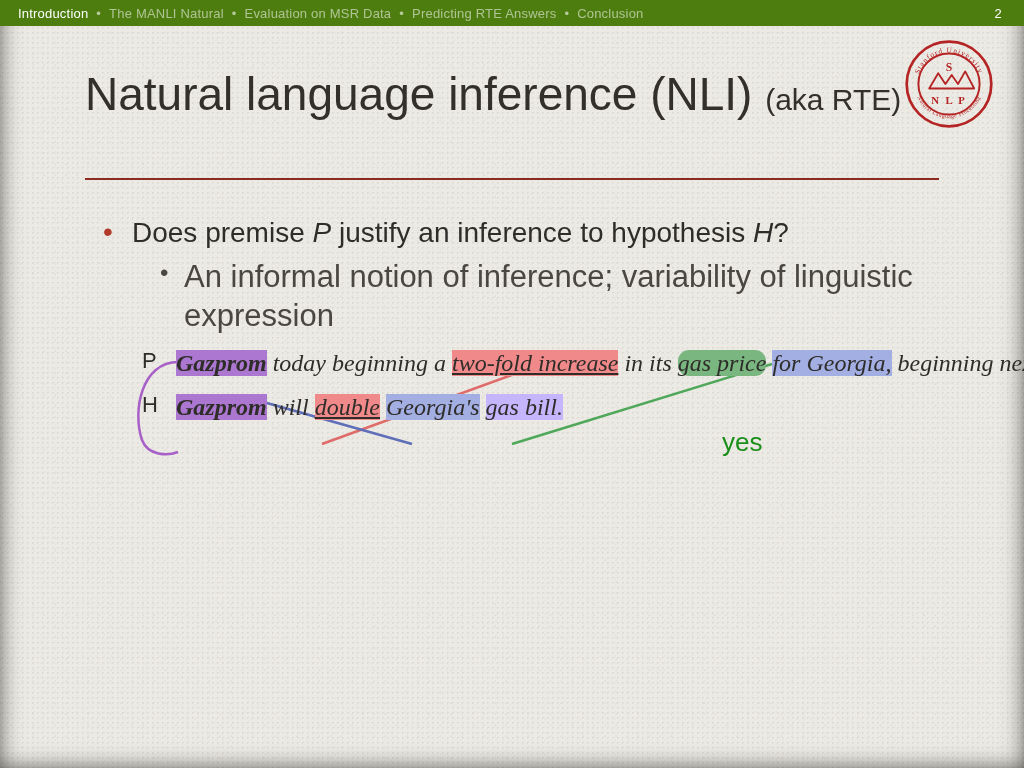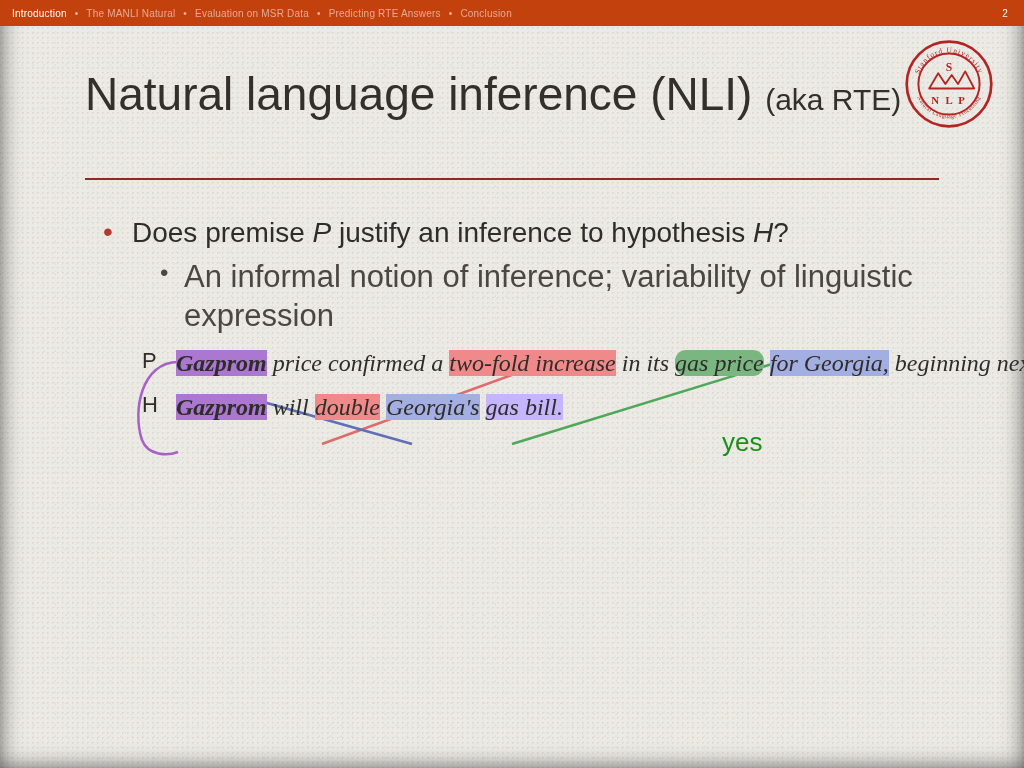--- a/index.html
+++ b/index.html
@@ -39,26 +39,26 @@
     box-shadow:
       inset 0 10px 25px -10px rgba(0,0,0,0.35),
       inset 0 -10px 25px -10px rgba(0,0,0,0.35),
       inset 10px 0 25px -10px rgba(0,0,0,0.35),
       inset -10px 0 25px -10px rgba(0,0,0,0.35);
   }
   .topbar {
     position: relative;
     z-index: 3;
     height: 26px;
-    background: #c2410c;
+    background: #4d7c0f;
     color: #fff;
     display: flex;
     align-items: center;
-    padding: 0 12px;
-    font-size: 10px;
+    padding: 0 18px;
+    font-size: 13px;
     letter-spacing: 0.2px;
     font-family: Arial, sans-serif;
   }
   .topbar .nav-item {
     color: rgba(255,255,255,0.55);
     white-space: pre;
   }
   .topbar .nav-item.active { color: #fff; }
   .topbar .sep {
     color: rgba(255,255,255,0.6);
@@ -156,21 +156,21 @@
     font-family: "Helvetica Neue", Arial, sans-serif;
     font-size: 22px;
     color: #2f2d2a;
     font-style: normal;
     line-height: 1.35;
   }
   .example .txt { font-style: italic; max-width: 700px; line-height: 1.45; }
   .example .txt span { white-space: pre; }
   .hl-purple   { background: #ac77d0; font-weight: bold; }
   .hl-green    { background: #7ab680; border-radius: 11px; }
-  .hl-red      { background: #f08989; }
+  .hl-red      { background: #f08989; text-decoration: underline; }
   .hl-lblue    { background: #a3aee3; }
   .hl-lgreen   { background: #c4b5fd; }
 
   .yes-label {
     position: absolute;
     left: 580px;
     bottom: 0px;
     font-family: "Helvetica Neue", Arial, sans-serif;
     font-style: normal;
     font-size: 26px;
@@ -250,21 +250,21 @@
 
         <path d="M430 24 L210 104" fill="none" stroke="#e06b6b" stroke-width="2.5"></path>
 
         <path d="M130 56 L300 104" fill="none" stroke="#5f6fb8" stroke-width="2.5"></path>
 
         <path d="M660 24 L400 104" fill="none" stroke="#4fa85a" stroke-width="2.5"></path>
       </svg>
 
       <div class="row">
         <div class="lbl">P</div>
-        <div class="txt" id="p-txt"><span class="hl-purple">Gazprom</span><span> price confirmed a </span><span class="hl-red">two-fold increase</span><span> in its </span><span class="hl-green">gas price</span><span> </span><span class="hl-lblue">for Georgia,</span><span> beginning next Monday.</span></div>
+        <div class="txt" id="p-txt"><span class="hl-purple">Gazprom</span><span> today beginning a </span><span class="hl-red">two-fold increase</span><span> in its </span><span class="hl-green">gas price</span><span> </span><span class="hl-lblue">for Georgia,</span><span> beginning next Monday.</span></div>
       </div>
       <div class="row" style="margin-top:10px">
         <div class="lbl">H</div>
         <div class="txt" id="h-txt"><span class="hl-purple">Gazprom</span><span> will </span><span class="hl-red">double</span><span> </span><span class="hl-lblue">Georgia's</span><span> </span><span class="hl-lgreen">gas bill.</span></div>
       </div>
       <div class="yes-label">yes</div>
     </div>
 
   </div>
 

